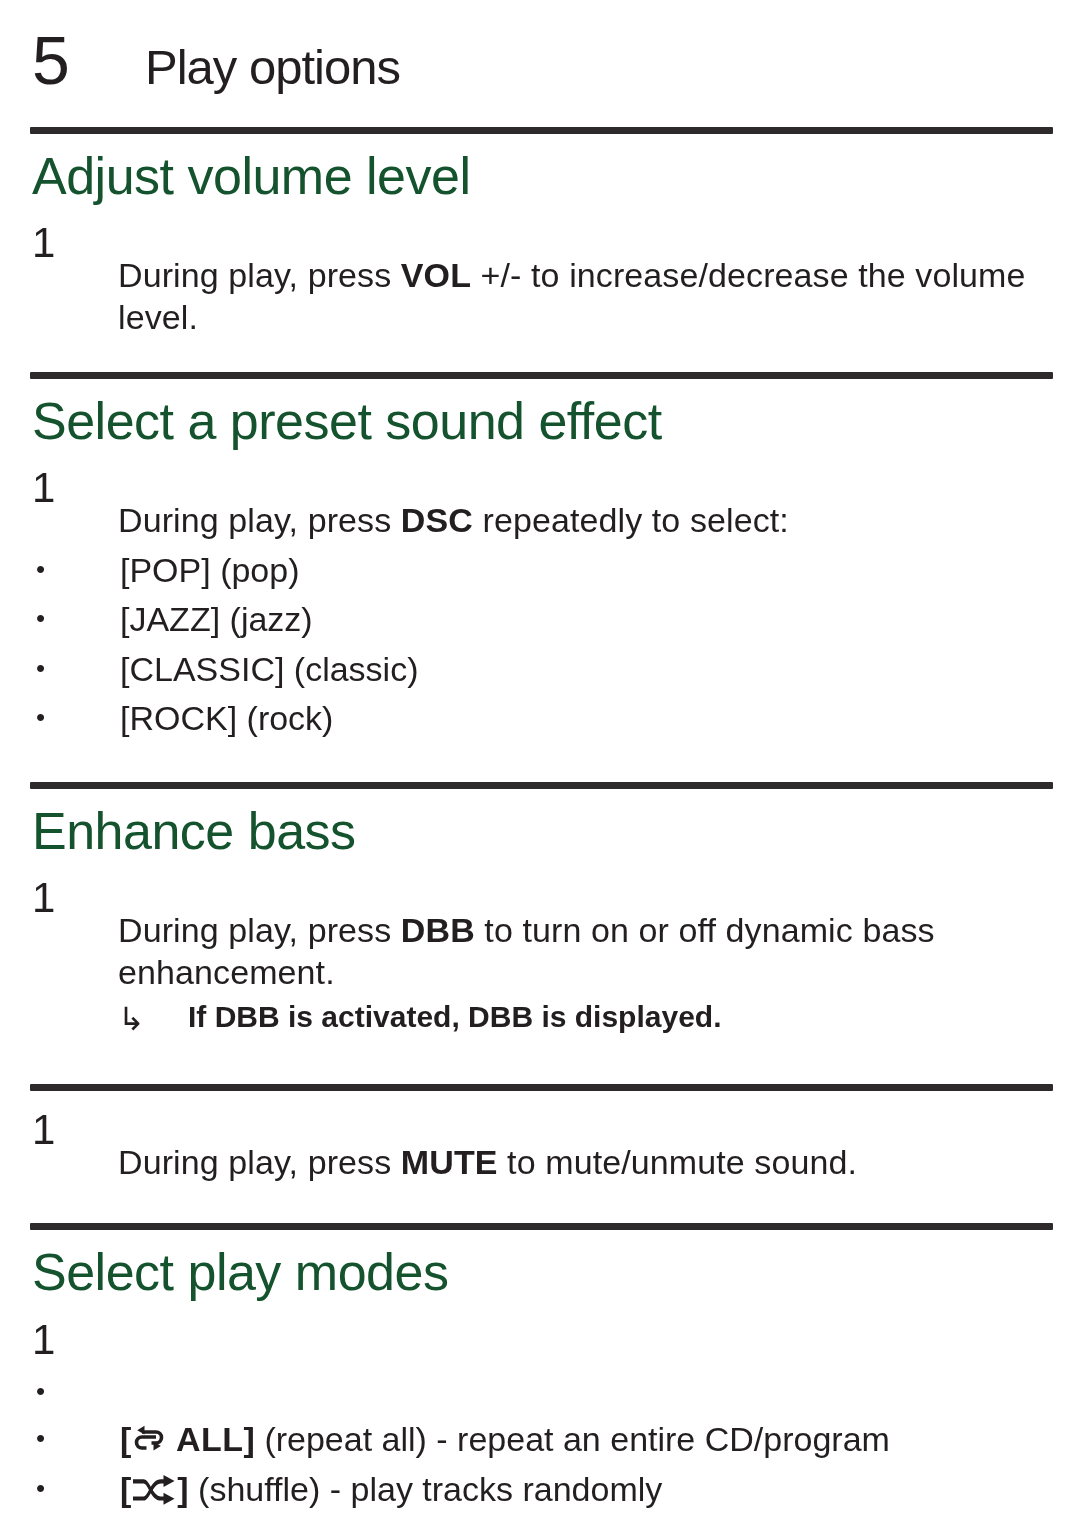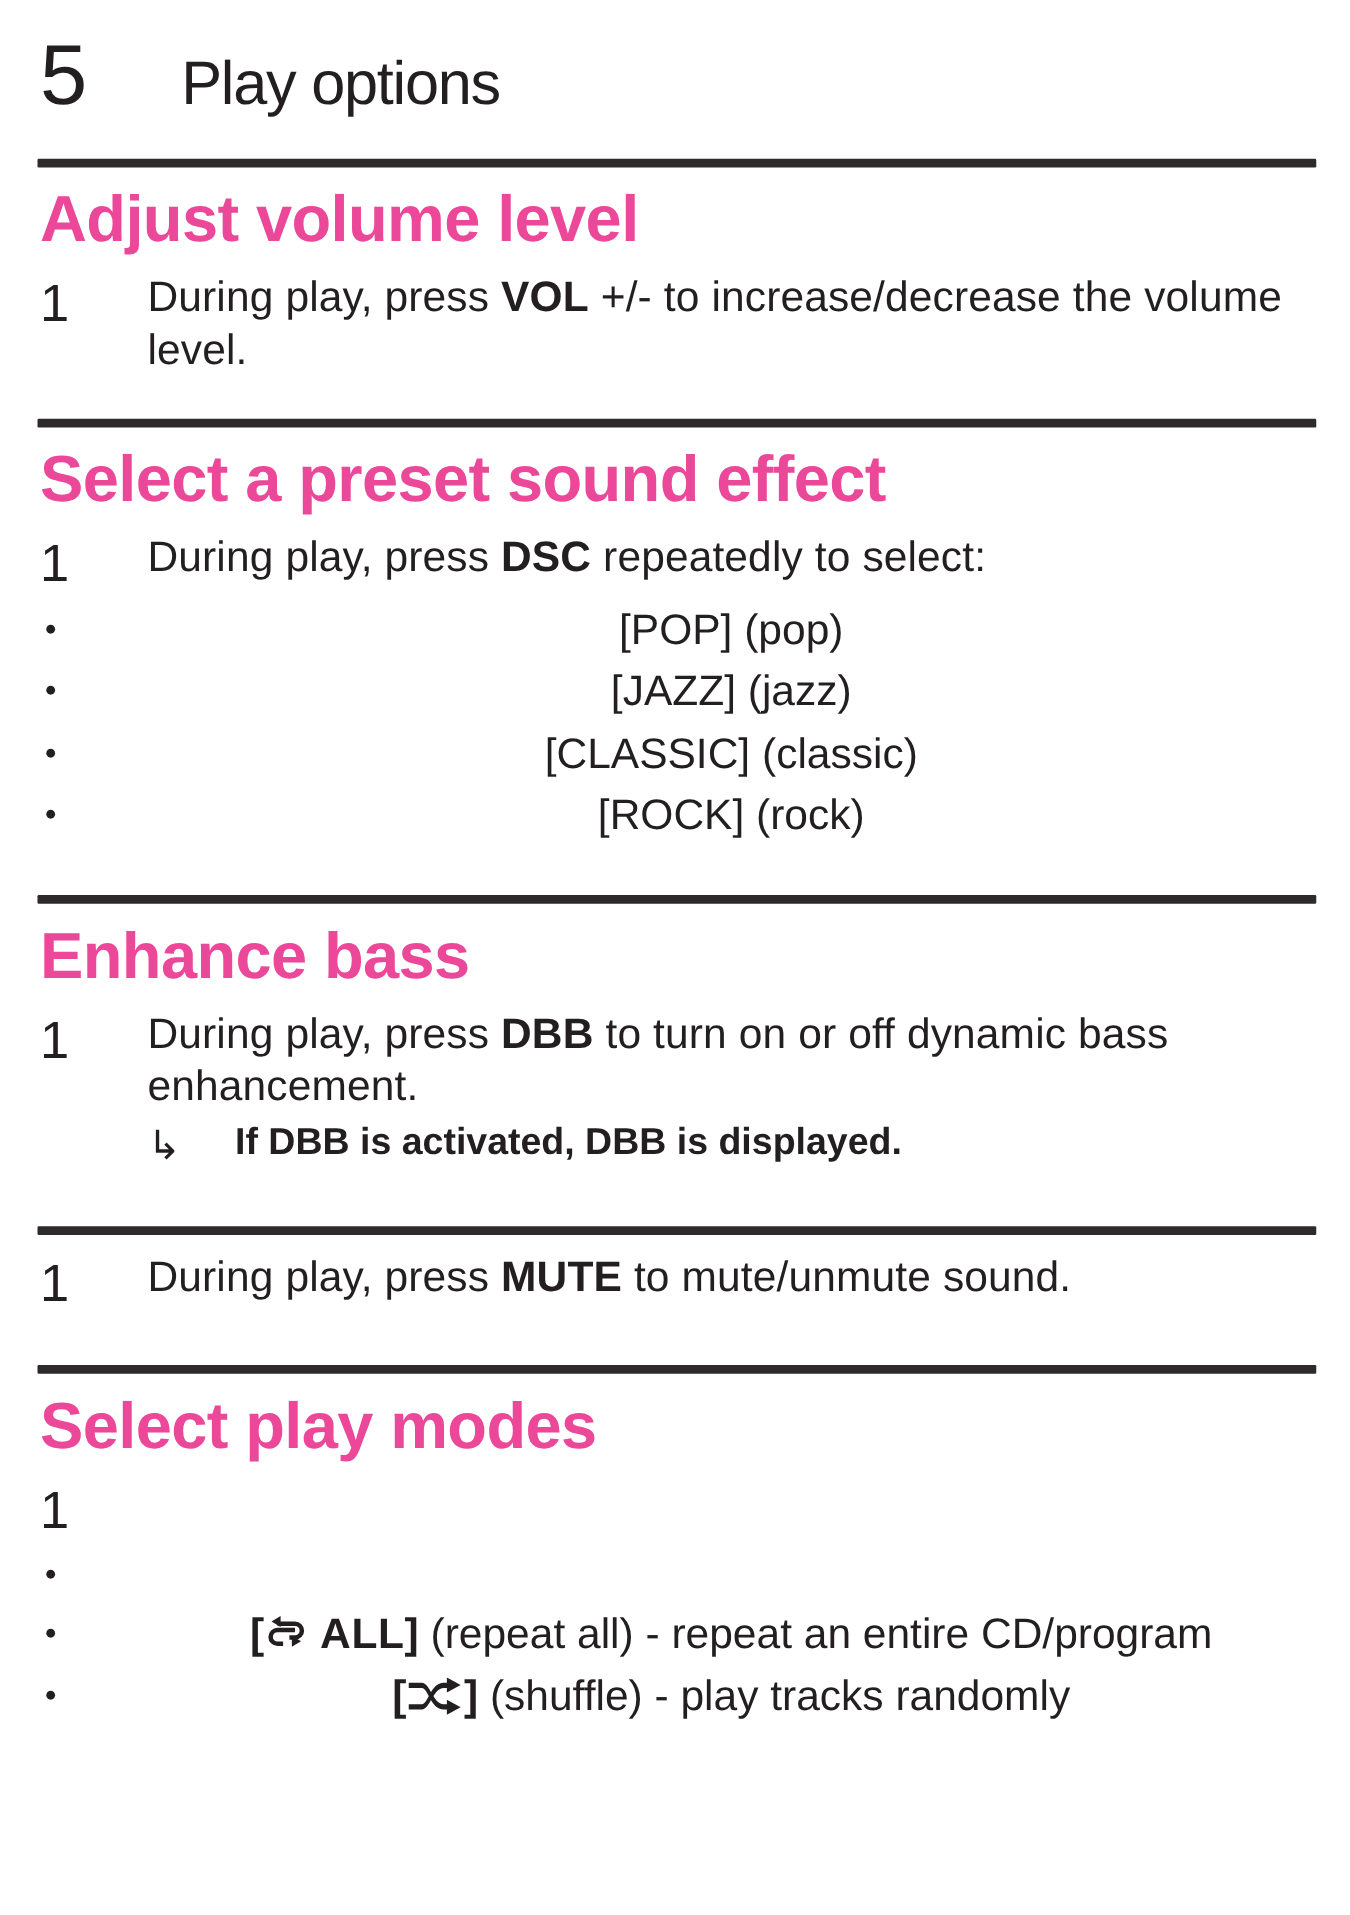--- a/index.html
+++ b/index.html
@@ -52,25 +52,25 @@
     margin: 0 27px 0 30px;
     border-radius: 1px;
   }
   .rule.top-gap     { margin-top: 33px; }
   .rule.sec-gap     { margin-top: 34px; }
 
   
   .section { padding: 0 30px 0 32px; }
   .section-title {
     font-size: 52px;
-    font-weight: 700;
+    font-weight: 400;
     line-height: 1.08;
     letter-spacing: -0.5px;
     margin: 14px 0 0 0;
-    color: #ec4899;
+    color: #14532d;
   }
 
   
   .step {
     display: flex;
     align-items: flex-start;
     margin-top: 14px;
   }
   .step-num {
     flex: 0 0 86px;
@@ -78,20 +78,21 @@
     font-weight: 400;
     line-height: 1.18;
     letter-spacing: -0.5px;
   }
   .step-body {
     flex: 1 1 auto;
     font-size: 34px;
     font-weight: 400;
     line-height: 1.22;
     letter-spacing: 0.1px;
+    margin-top: 37px;
   }
   .step-body b { font-weight: 700; }
 
   
   .bullets {
     list-style: none;
     margin: 2px 0 0 0;
     padding: 0;
   }
   .bullets li {
@@ -100,21 +101,21 @@
     font-size: 34px;
     line-height: 1.34;
     padding-top: 4px;
   }
   .bul-dot {
     flex: 0 0 88px;
     font-size: 26px;
     line-height: 1.66;
     padding-left: 4px;
   }
-  .bul-text { flex: 1 1 auto; text-align: center; }
+  .bul-text { flex: 1 1 auto; }
   .bul-text b { font-weight: 700; }
 
   
   .subnote {
     display: flex;
     align-items: flex-start;
     margin-top: 6px;
     padding-left: 86px;
   }
   .subnote-arrow {

